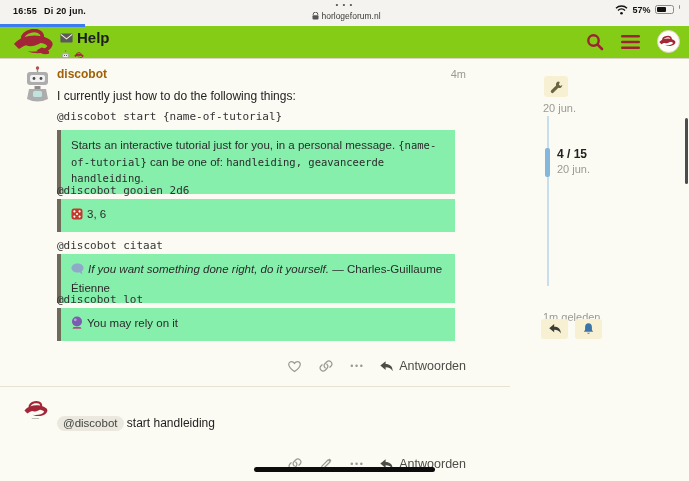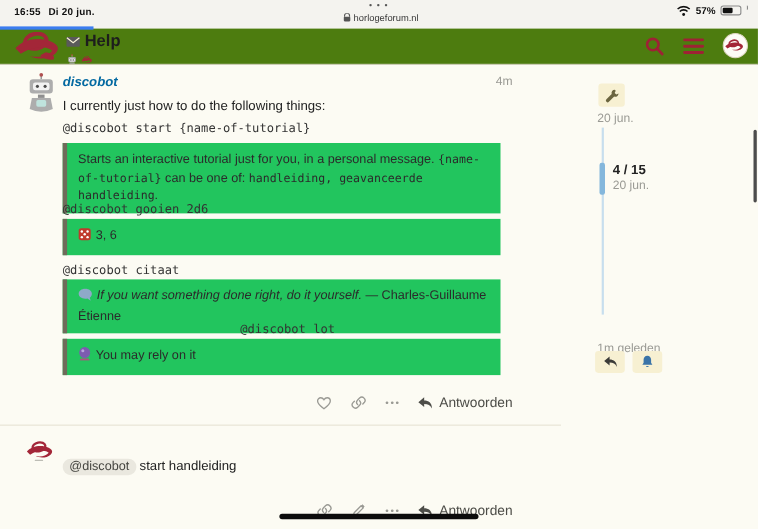--- a/index.html
+++ b/index.html
@@ -13,45 +13,45 @@
   .sb-dots { position:absolute; left:0; right:0; top:0px; text-align:center; font-size:8px; color:#555; letter-spacing:1px; }
   .sb-url { position:absolute; left:4px; right:0; top:11px; text-align:center; font-size:8.5px; color:#3a3a3a; }
   .sb-url svg { vertical-align:-1px; margin-right:2px; }
   .sb-right { position:absolute; right:9px; top:5px; display:flex; gap:4px; font-size:9px; font-weight:600; color:#111; }
   .battery-shell { width:19px; height:9px; border:1px solid #8a8a8a; border-radius:2.5px; position:relative; }
   .battery-fill { position:absolute; left:1px; top:1px; bottom:1px; width:9px; background:#111; border-radius:1px; }
   .battery-tip { width:1.5px; height:4px; background:#8a8a8a; border-radius:0 1px 1px 0; margin-left:1px; }
   .progressbar { position:absolute; left:0; top:24px; width:85px; height:2.5px; background:#3b7df0; z-index:5; }
 
   
-  .topheader { position:absolute; left:0; top:26px; width:689px; height:33px; background:#4d7c0f; border-bottom:1px solid #d8d4c4; }
+  .topheader { position:absolute; left:0; top:26px; width:689px; height:33px; background:#84cc16; border-bottom:1px solid #d8d4c4; }
   .logo { position:absolute; left:13px; top:3px; }
   .title-wrap { position:absolute; left:60px; top:3px; }
   .title-row { display:flex; align-items:center; gap:4px; }
   .topic-title { font-size:15px; font-weight:700; color:#1d1d1d; }
   .participants { display:flex; gap:3px; margin-top:1px; }
   .mini-av { width:11px; height:11px; border-radius:2px; overflow:hidden; display:inline-block; }
   .hdr-right { position:absolute; right:9px; top:4px; display:flex; align-items:center; gap:17px; }
   .icon-btn { background:none; border:none; cursor:pointer; padding:0; display:flex; align-items:center; }
   .avatar-btn { width:23px; height:23px; border-radius:50%; background:#fdfcf7; border:1px solid #ddd6c0; display:flex; align-items:center; justify-content:center; overflow:hidden; }
 
   
   .stream { position:absolute; left:0; top:59px; width:515px; height:422px; }
   .avatar1 { position:absolute; left:24px; top:7px; }
   .avatar2 { position:absolute; left:24px; top:336px; }
   .col { position:absolute; left:57px; width:409px; }
   .meta1 { top:8px; } .meta2 { top:338px; }
   .meta { display:flex; align-items:center; gap:5px; }
-  .author { font-size:12px; font-weight:700; color:#0369a1;font-style:italic; }
+  .author { font-size:12px; font-weight:700; color:#a16207; }
   .role { font-size:11px; color:#8d8d87; }
   .ptime { margin-left:auto; font-size:11px; color:#9a9a94; }
   .intro { top:30px; font-size:12px; color:#222; }
   .codeline { font-family:"DejaVu Sans Mono", monospace; font-size:11px; color:#333; }
   .c1 { top:51px; } .c2 { top:125px; } .c3 { top:180px; } .c4 { top:234px; }
-  .quote { background:#22c55e; border-left:4px solid #6f6b5a; padding:7px 10px; width:398px; font-size:11.5px; color:#2b2b2b; line-height:1.45; }
+  .quote { background:#86efac; border-left:4px solid #6f6b5a; padding:7px 10px; width:398px; font-size:11.5px; color:#2b2b2b; line-height:1.45; }
   .q1 { top:71px; } .q2 { top:140px; } .q3 { top:195px; } .q4 { top:249px; }
   .qmono { font-family:"DejaVu Sans Mono", monospace; font-size:10.5px; }
   .qicon { display:inline-block; vertical-align:-2px; margin-right:4px; }
   .qitalic { font-style:italic; }
   .actions { display:flex; align-items:center; justify-content:flex-end; gap:13px; }
   .a1 { top:298px; } .a2 { top:396px; }
   .act-ic { background:none; border:none; cursor:pointer; padding:2px; display:flex; align-items:center; }
   .dots { font-size:9px; color:#9a9a94; letter-spacing:1.5px; }
   .reply-btn { background:none; border:none; cursor:pointer; display:flex; align-items:center; gap:5px; font-size:12.5px; color:#4d4d48; font-family:"Liberation Sans", sans-serif; }
   .divider { position:absolute; left:0; top:327px; width:510px; height:1px; background:#e7e3d3; }
@@ -206,21 +206,21 @@
   <div class="col quote q3" style="position:absolute;">
     <span class="qicon">
       <svg width="13" height="12" viewBox="0 0 13 12">
           <path d="M6.5 0.5 C3 0.5 0.5 2.5 0.5 5 C0.5 7.5 3 9.5 6.5 9.5 C7.2 9.5 7.9 9.4 8.5 9.3 L11.5 11.5 L10.6 8.6 C11.8 7.7 12.5 6.4 12.5 5 C12.5 2.5 10 0.5 6.5 0.5 Z" fill="#8fa9c9"></path>
         </svg>
     </span><span class="qitalic">If you want something done right, do it yourself.</span><span> — Charles-Guillaume Étienne</span>
   </div>
 
   <div class="col codeline c3" style="position:absolute;">@discobot citaat</div>
 
-  <div class="col codeline c4" style="position:absolute;text-align:center;">@discobot lot</div>
+  <div class="col codeline c4" style="position:absolute;">@discobot lot</div>
 
   <div class="col quote q4" style="position:absolute;">
     <span class="qicon">
       <svg width="12" height="13" viewBox="0 0 12 13">
           <circle cx="6" cy="5.5" r="5" fill="#7d5bb0"></circle>
           <circle cx="4.3" cy="3.8" r="1.4" fill="#b9a3dd"></circle>
           <path d="M2.5 11 H9.5 L10.5 12.8 H1.5 Z" fill="#b05080"></path>
         </svg>
     </span><span>You may rely on it</span>
   </div>

